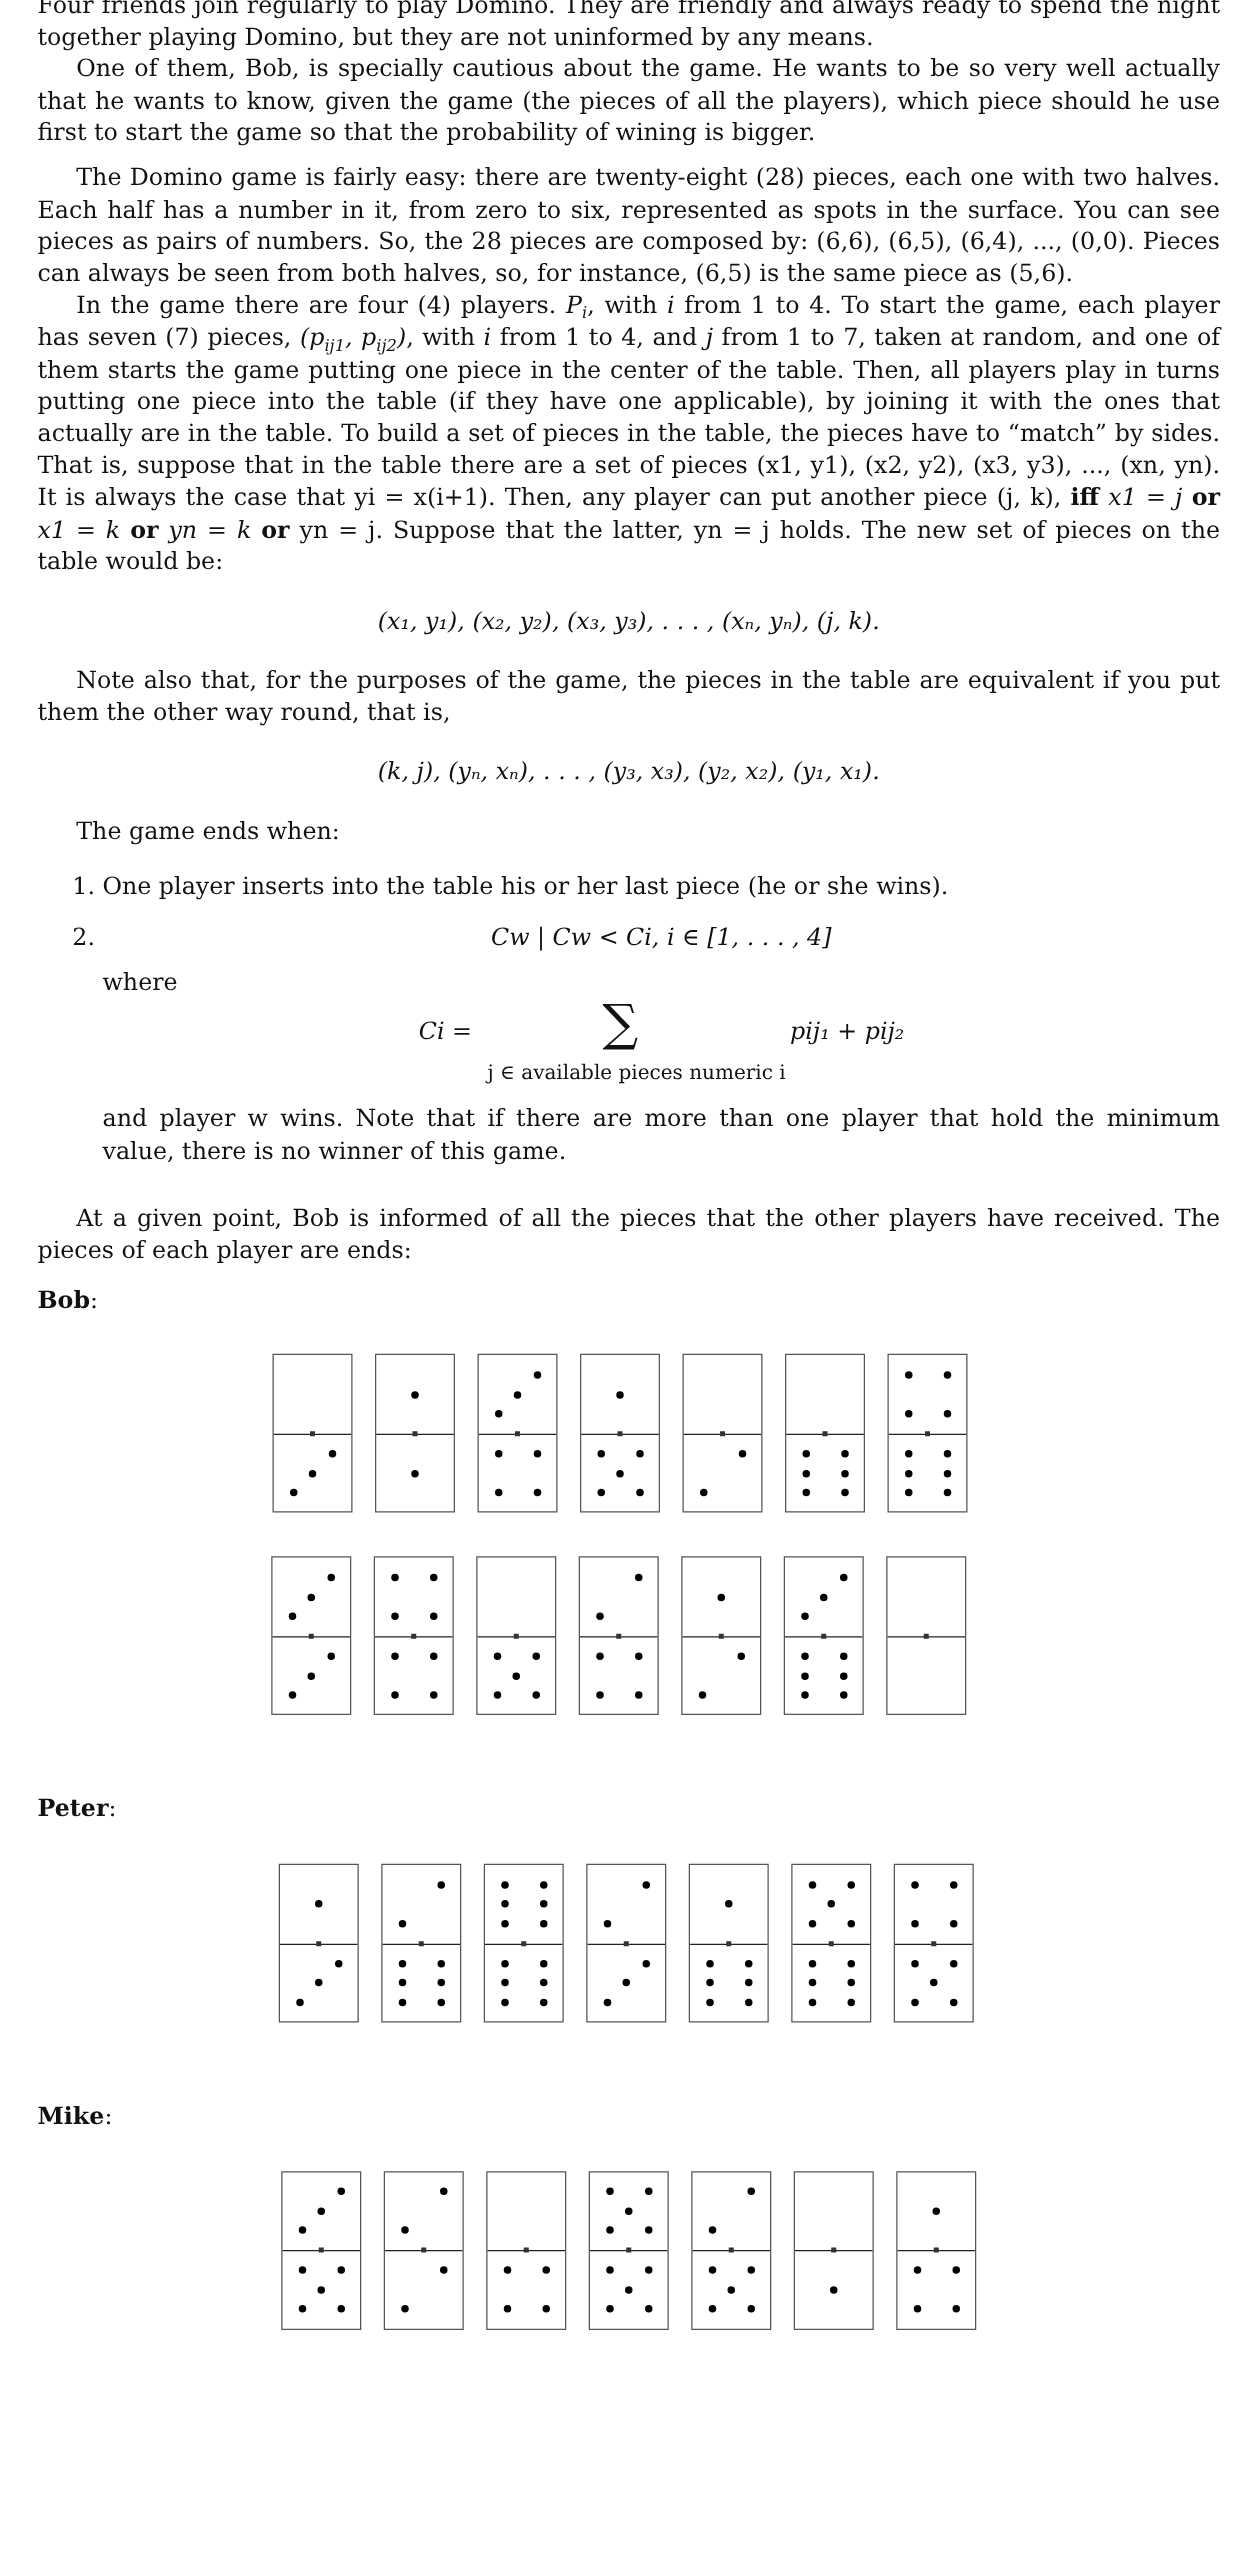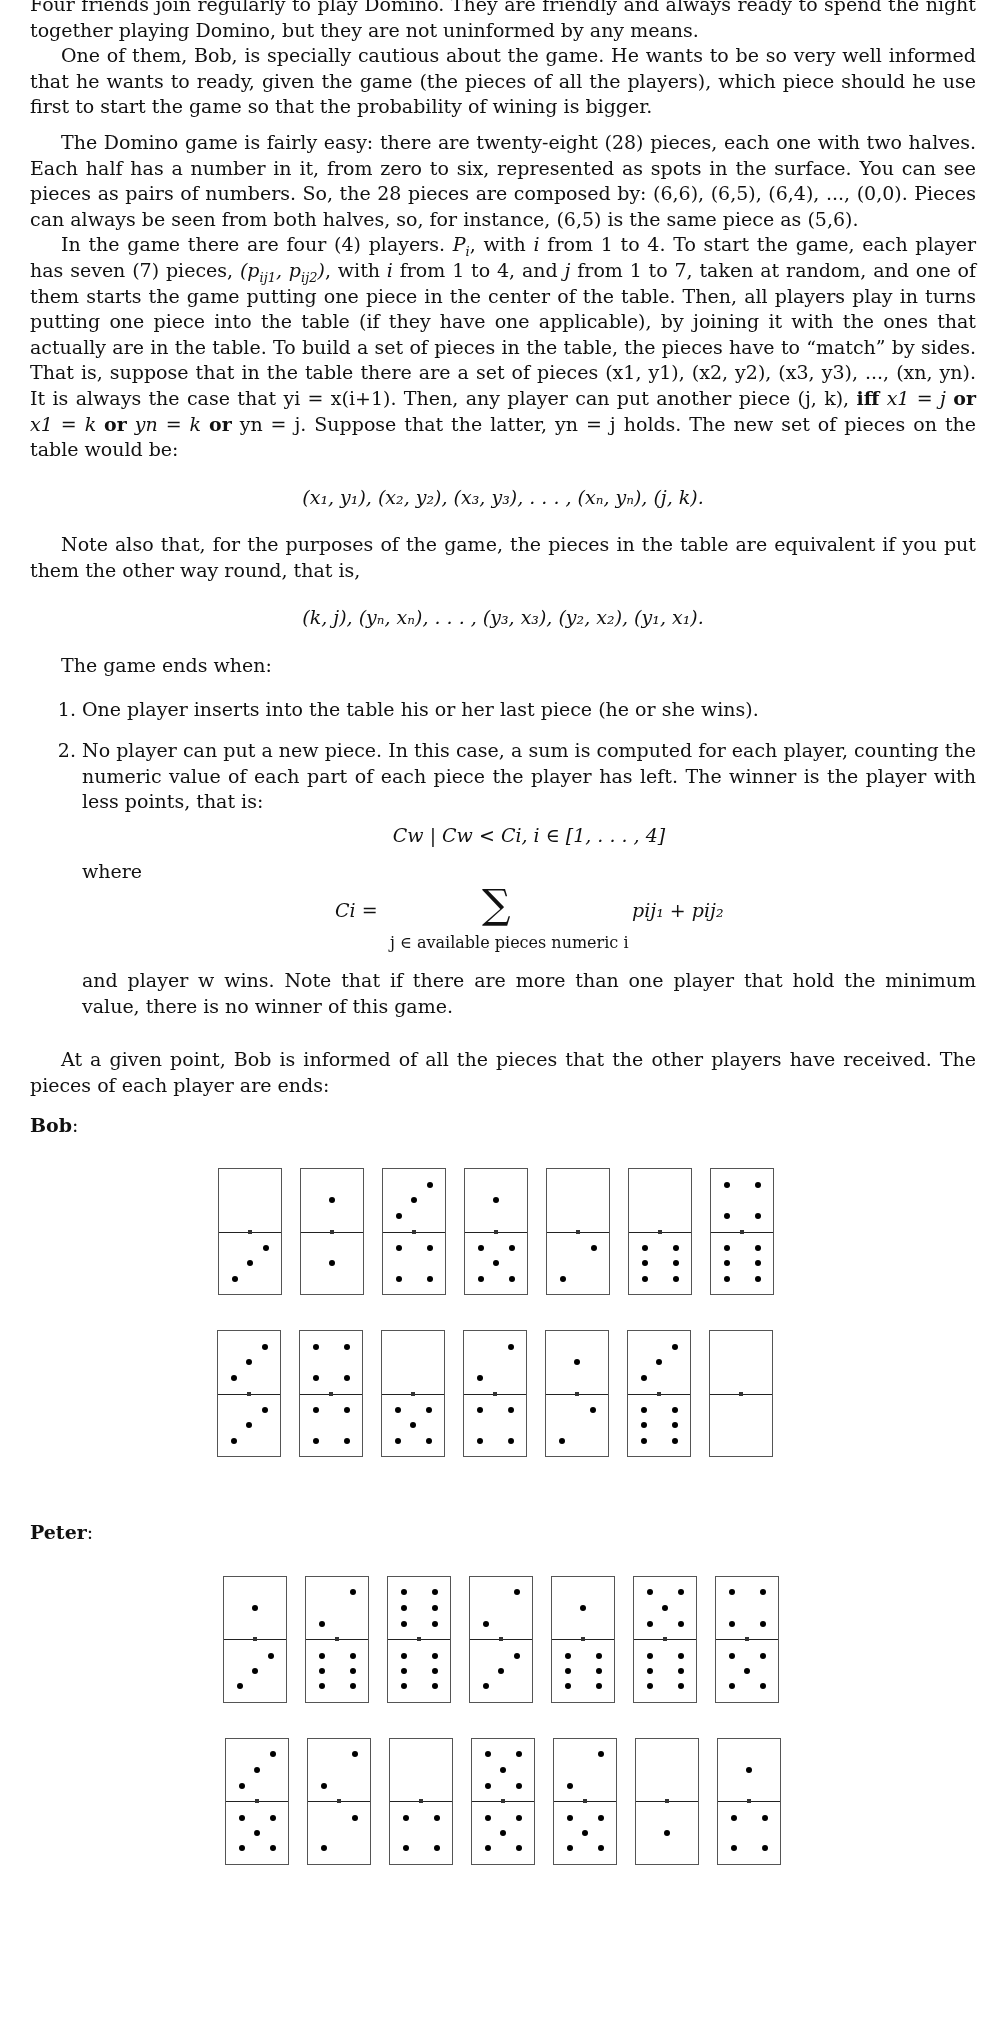--- a/index.html
+++ b/index.html
@@ -35,33 +35,32 @@
   .half.top { top: 0; }
   .half.bot { top: 50%; border-top: 1.8px solid #222; box-sizing: border-box; }
   .mid { position: absolute; left: 50%; top: 50%; width: 4px; height: 4px; margin: -2px 0 0 -2px; background: #333; }
   .pip { position: absolute; width: 6px; height: 6px; border-radius: 50%; background: #000; margin: -3px 0 0 -3px; }
 </style>
 </head>
 <body>
 
 <div class="page">
   <p>Four friends join regularly to play Domino. They are friendly and always ready to spend the night together playing Domino, but they are not uninformed by any means.</p>
-  <p class="ind">One of them, Bob, is specially cautious about the game. He wants to be so very well informed that he wants to ready, given the game (the pieces of all the players), which piece should he use first to start the game so that the probability of wining is bigger.</p>
+  <p class="ind">One of them, Bob, is specially cautious about the game. He wants to be so very well actually that he wants to know, given the game (the pieces of all the players), which piece should he use first to start the game so that the probability of wining is bigger.</p>
   <p class="ind gap">The Domino game is fairly easy: there are twenty-eight (28) pieces, each one with two halves. Each half has a number in it, from zero to six, represented as spots in the surface. You can see pieces as pairs of numbers. So, the 28 pieces are composed by: (6,6), (6,5), (6,4), ..., (0,0). Pieces can always be seen from both halves, so, for instance, (6,5) is the same piece as (5,6).</p>
   <p class="ind"><span>In the game there are four (4) players. </span><i>P</i><sub><i>i</i></sub><span>, with </span><i>i</i><span> from 1 to 4. To start the game, each player has seven (7) pieces, </span><i>(p</i><sub><i>ij1</i></sub><i>, p</i><sub><i>ij2</i></sub><i>)</i><span>, with </span><i>i</i><span> from 1 to 4, and </span><i>j</i><span> from 1 to 7, taken at random, and one of them starts the game putting one piece in the center of the table. Then, all players play in turns putting one piece into the table (if they have one applicable), by joining it with the ones that actually are in the table. To build a set of pieces in the table, the pieces have to “match” by sides. That is, suppose that in the table there are a set of pieces (x1, y1), (x2, y2), (x3, y3), ..., (xn, yn). It is always the case that yi = x(i+1). Then, any player can put another piece (j, k), </span><b>iff</b><i> x1 = j </i><b>or</b><i> x1 = k </i><b>or</b><i> yn = k </i><b>or</b><span> yn = j. Suppose that the latter, yn = j holds. The new set of pieces on the table would be:</span></p>
 
   <div class="display">(x₁, y₁), (x₂, y₂), (x₃, y₃), . . . , (xₙ, yₙ), (j, k).</div>
   <p class="ind">Note also that, for the purposes of the game, the pieces in the table are equivalent if you put them the other way round, that is,</p>
   <div class="display">(k, j), (yₙ, xₙ), . . . , (y₃, x₃), (y₂, x₂), (y₁, x₁).</div>
   <p class="ind">The game ends when:</p>
 
   <ol>
     <li><span>One player inserts into the table his or her last piece (he or she wins).</span></li>
     <li>
-      <span>No player can put a new piece. In this case, a sum is computed for each player, counting the numeric value of each part of each piece the player has left. The winner is the player with less points, that is:</span>
       <div class="cond">Cw | Cw &lt; Ci, i ∈ [1, . . . , 4]</div>
       <div>where</div>
       <div class="sumwrap">
         <span class="sum-lhs">Ci =</span>
         <span class="sum-sigma">∑</span>
         <span class="sum-rhs">pij₁ + pij₂</span>
         <span class="sum-under">j ∈ available pieces numeric i</span>
       </div>
       <p>and player w wins. Note that if there are more than one player that hold the minimum value, there is no winner of this game.</p>
     </li>
@@ -341,20 +340,21 @@
           <div class="half bot">
             <div class="pip" style="left: 25%; top: 25%;"></div>
             <div class="pip" style="left: 75%; top: 25%;"></div>
             <div class="pip" style="left: 50%; top: 50%;"></div>
             <div class="pip" style="left: 25%; top: 75%;"></div>
             <div class="pip" style="left: 75%; top: 75%;"></div>
           </div>
           <div class="mid"></div>
         </div>
       </div>
+      <div class="plabel" style="margin-top: 58px;"><span>Mike</span><span class="colon">:</span></div>
       <div class="row" style="padding-left: 195px;">
         <div class="tile">
           <div class="half top">
             <div class="pip" style="left: 25%; top: 75%;"></div>
             <div class="pip" style="left: 50%; top: 50%;"></div>
             <div class="pip" style="left: 75%; top: 25%;"></div>
           </div>
           <div class="half bot">
             <div class="pip" style="left: 25%; top: 25%;"></div>
             <div class="pip" style="left: 75%; top: 25%;"></div>

